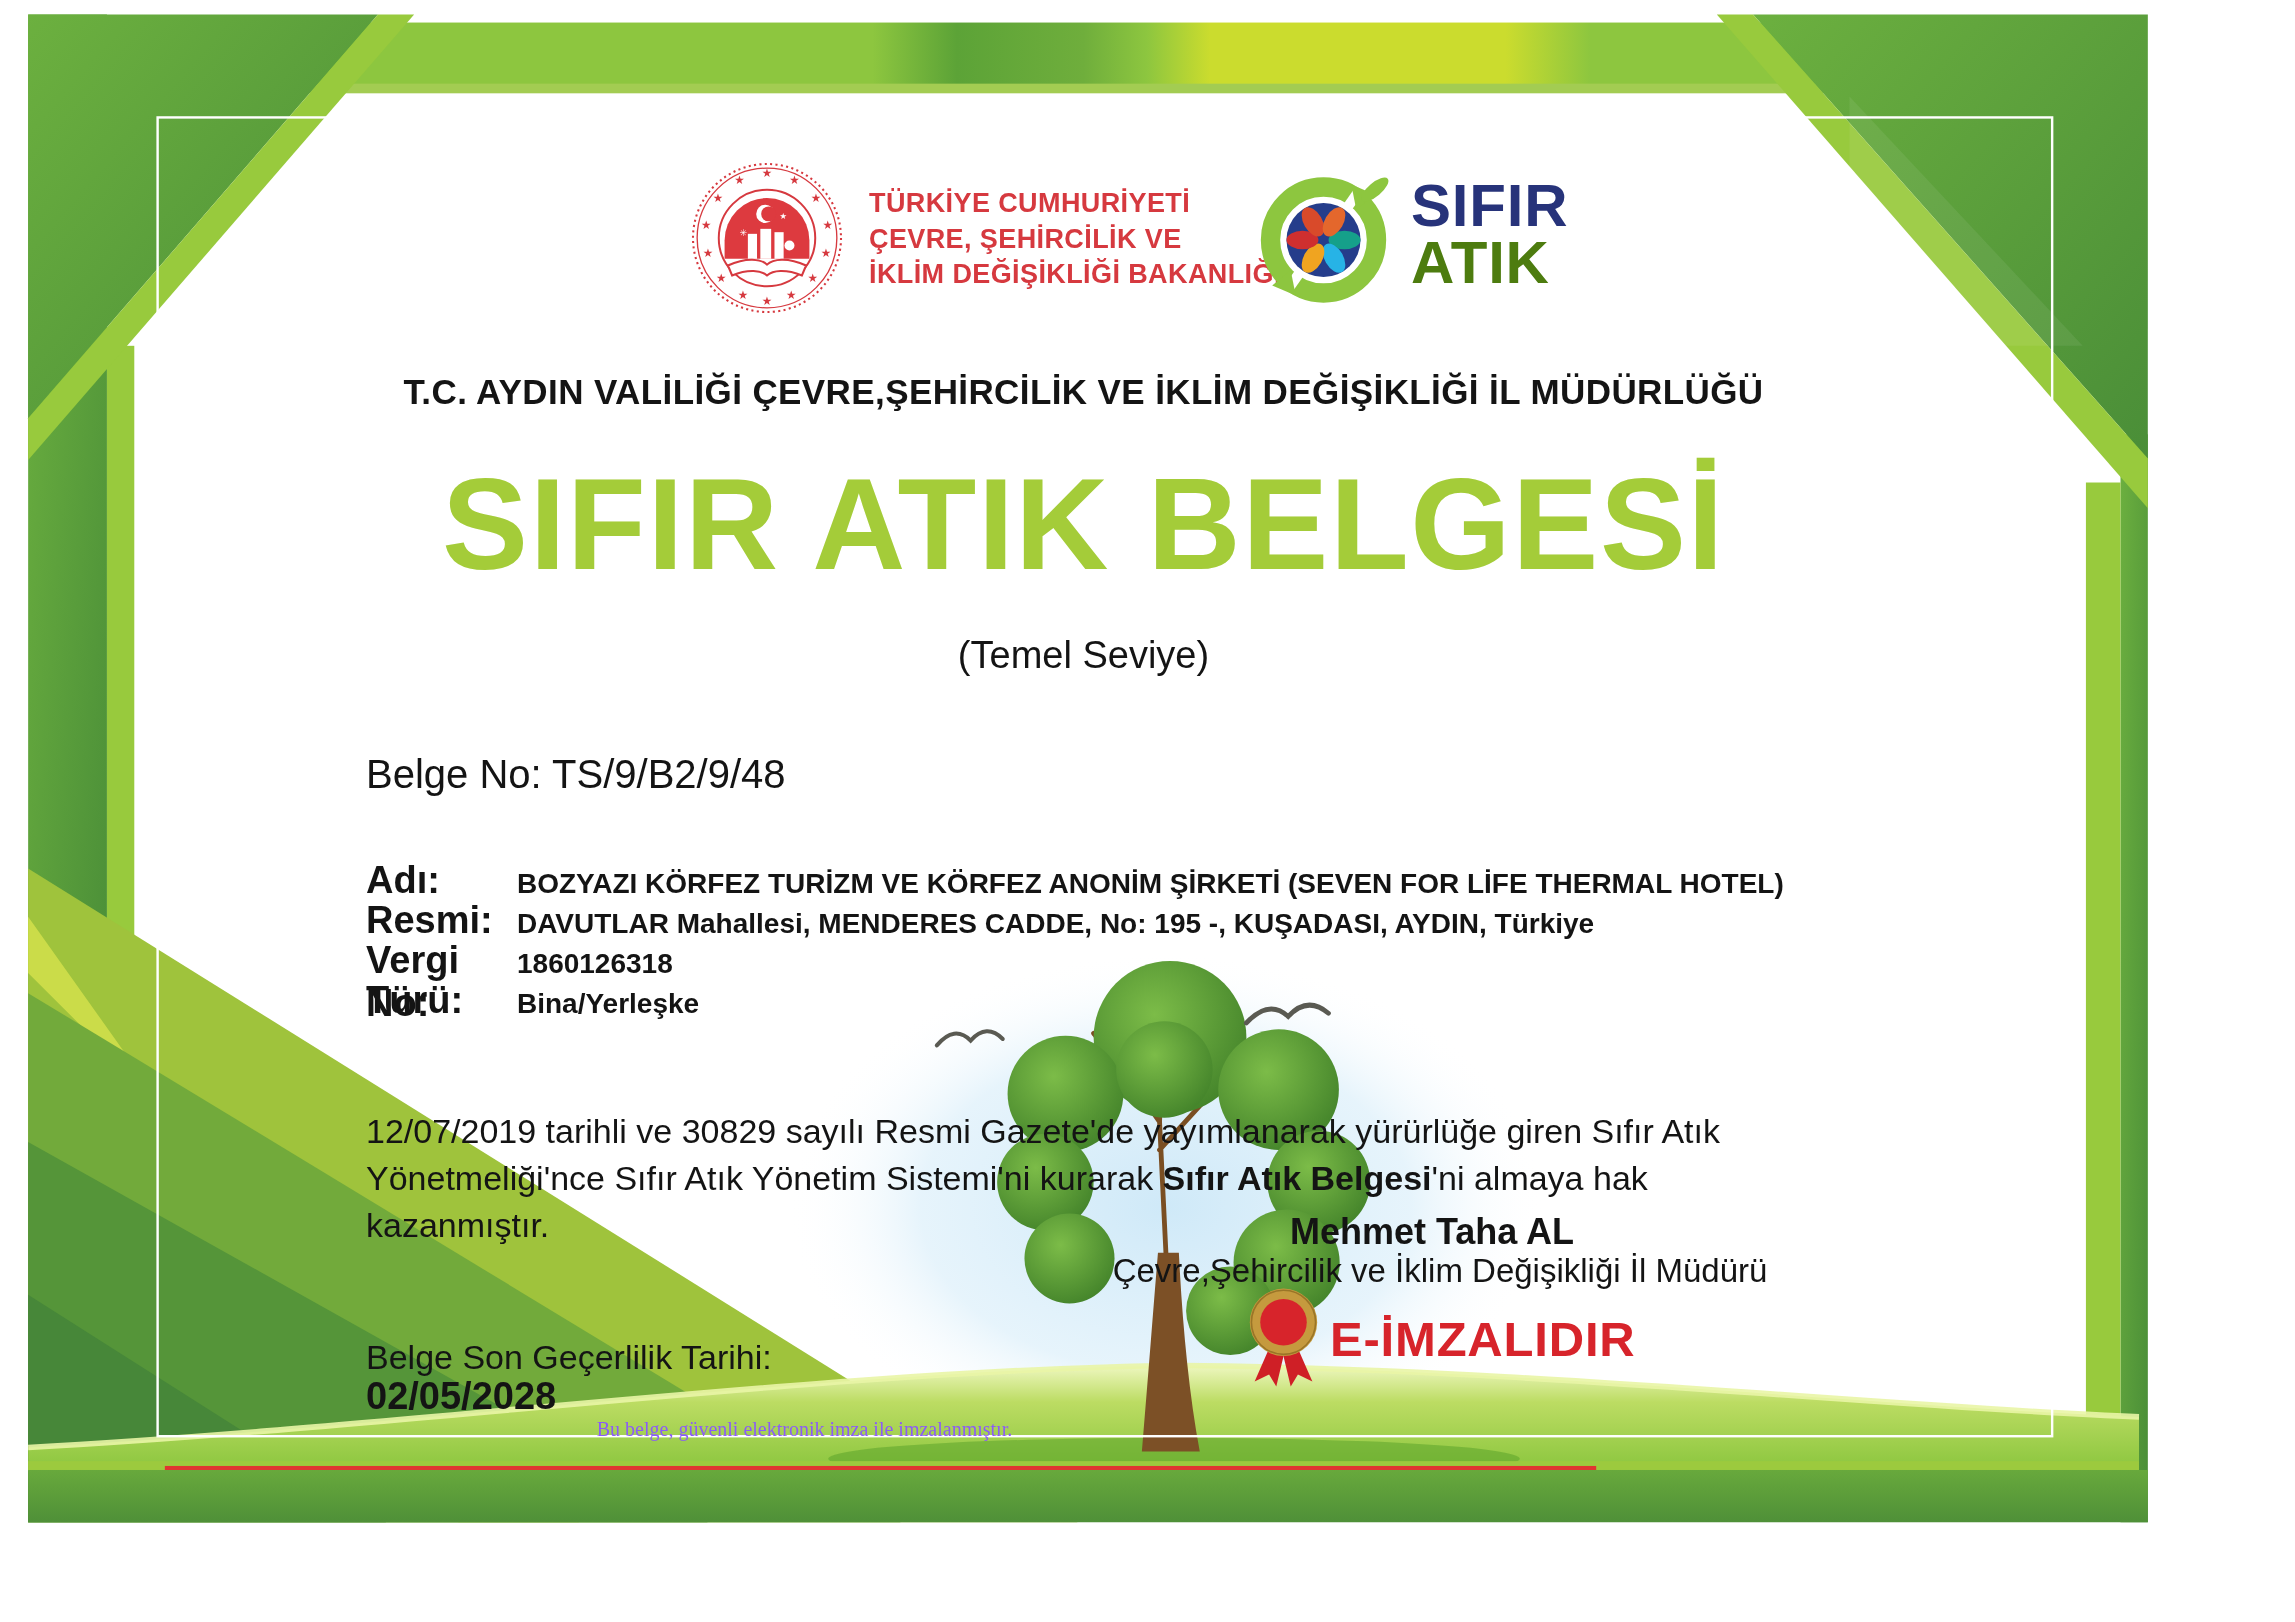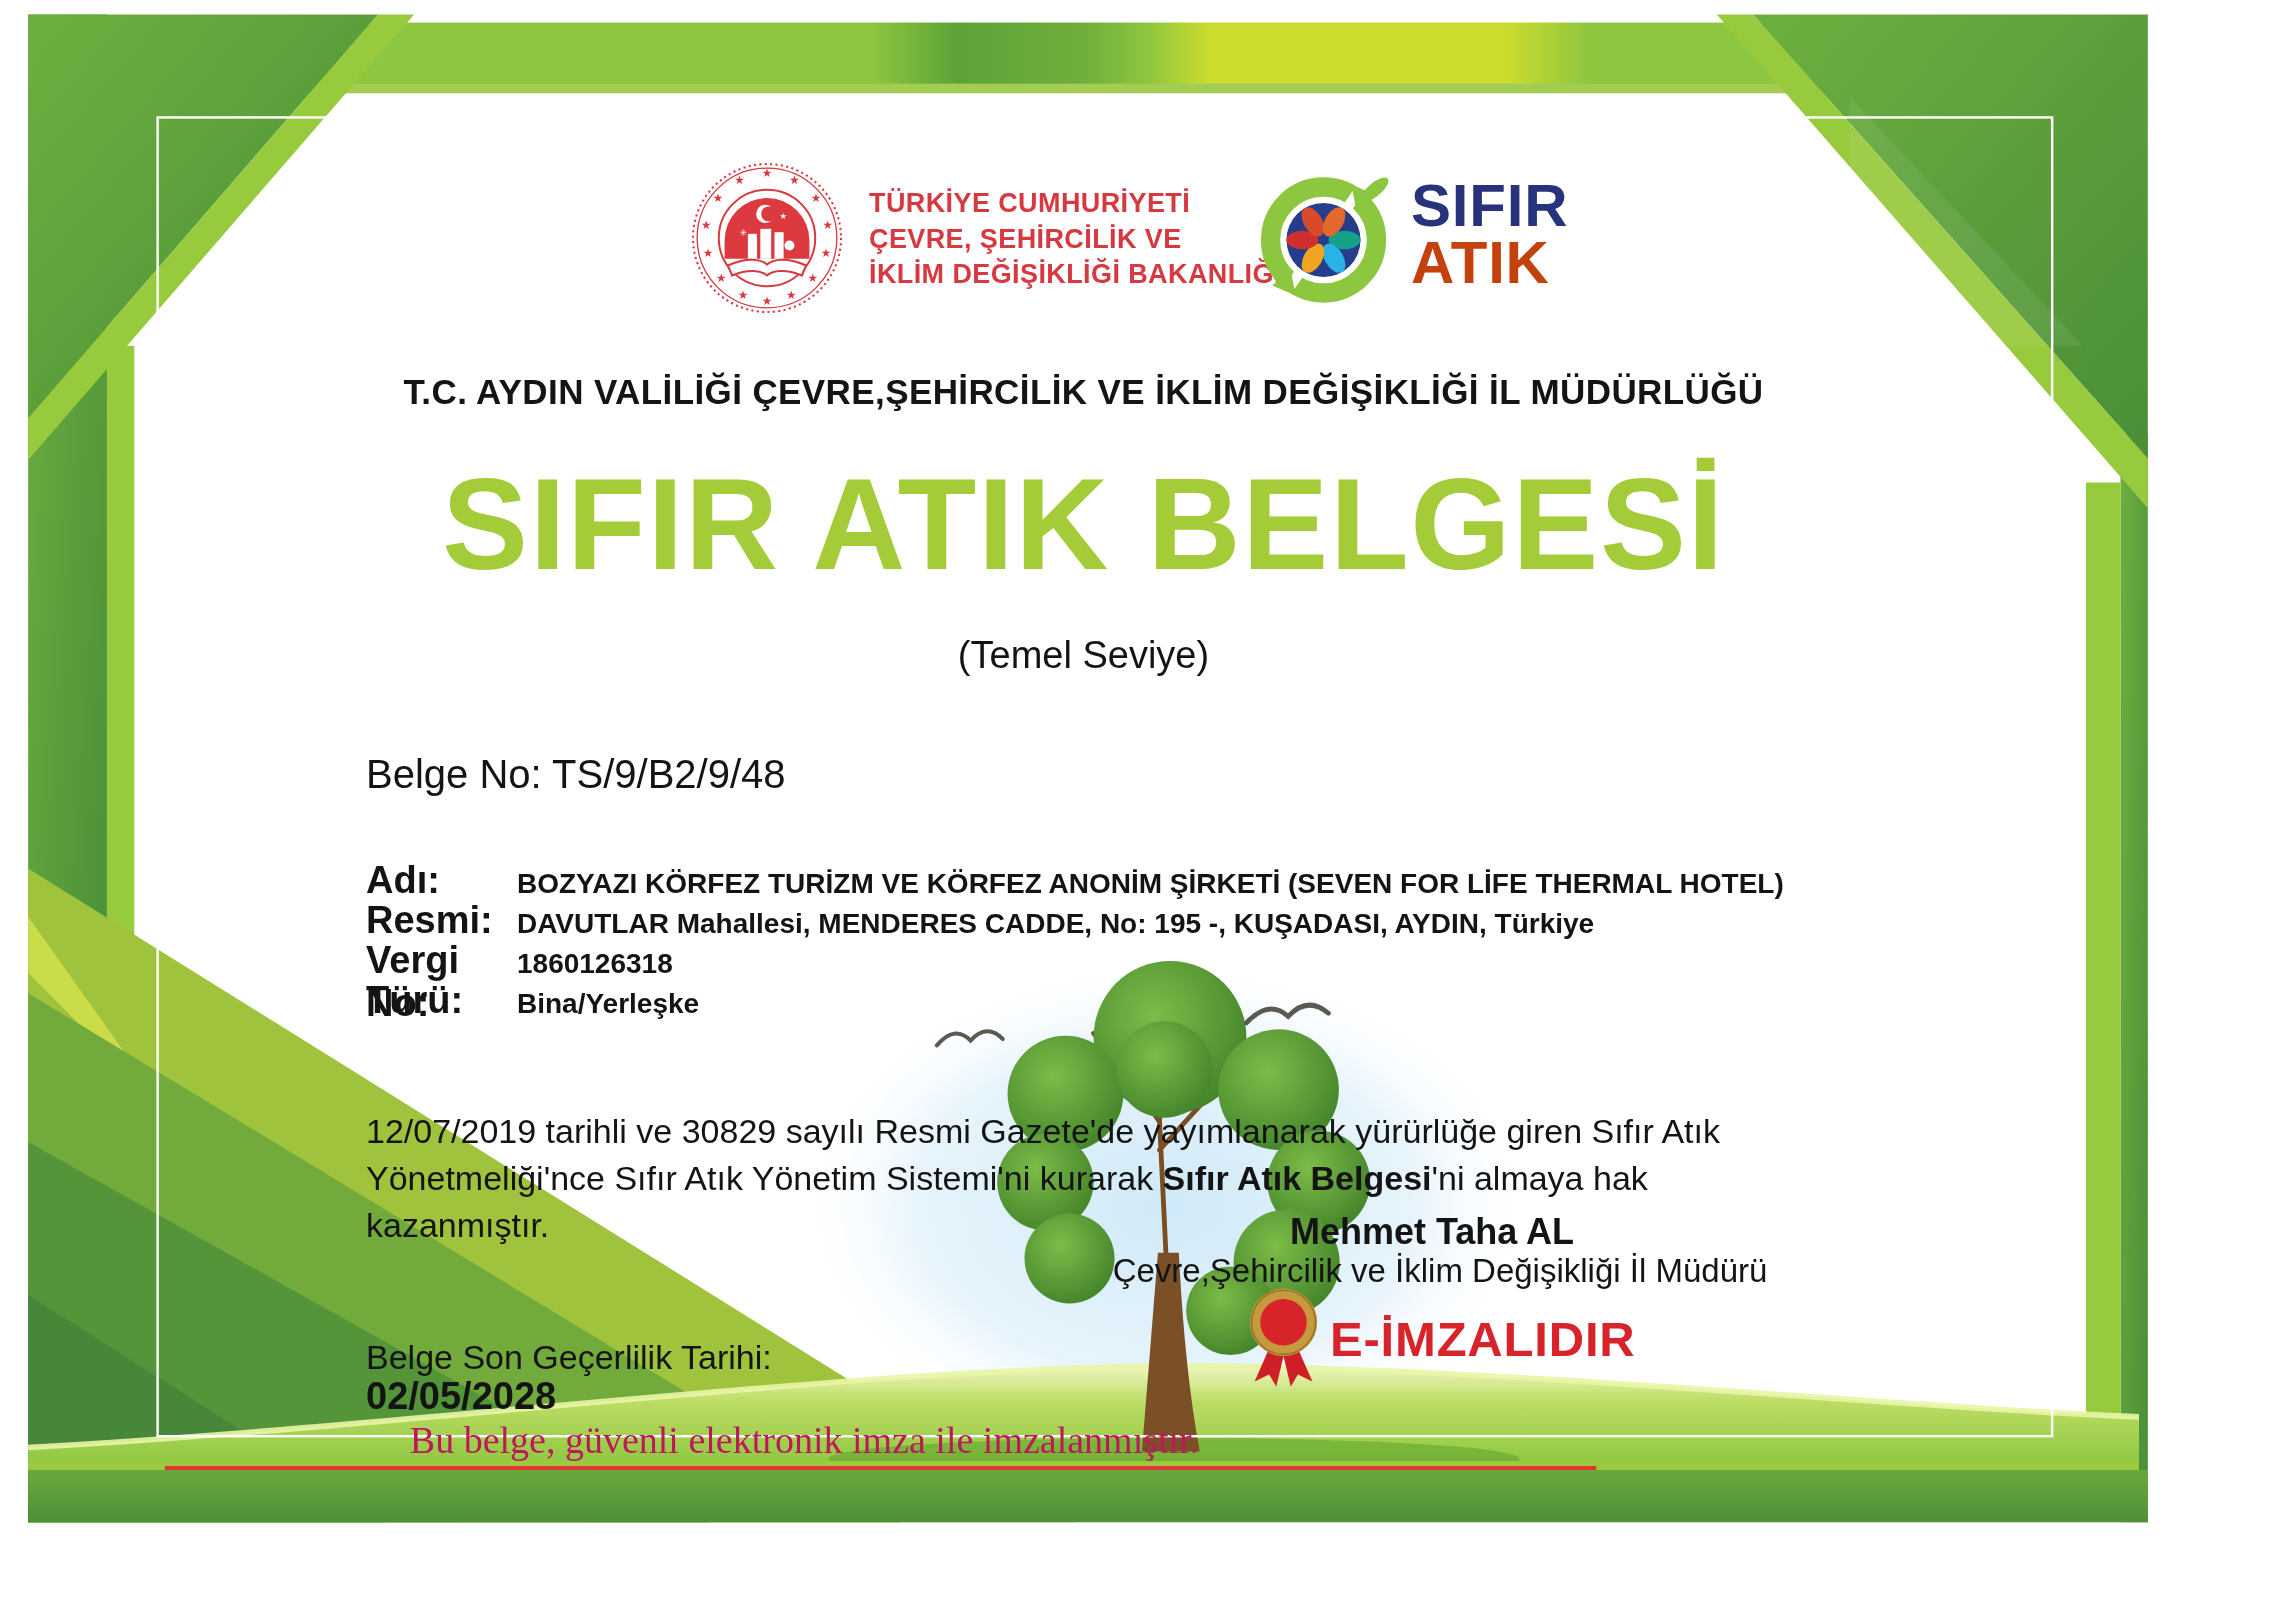--- a/index.html
+++ b/index.html
@@ -10,21 +10,21 @@
   .bg-art{left:0;top:0;z-index:0;}
   .content{z-index:2;}
 
   
   .ministry{left:688px;top:159px;display:flex;align-items:flex-start;}
   .ministry-text{margin-left:23px;padding-top:27px;color:#d6393f;font-weight:bold;
                  font-size:27px;line-height:1.32;letter-spacing:0.4px;}
   .sifiratik{left:1252px;top:166px;display:flex;align-items:flex-start;}
   .sifiratik-text{margin-left:16px;padding-top:11.3px;font-size:60px;font-weight:800;
                   line-height:.95;letter-spacing:0.8px;}
-  .sifir-line{color:#27337a;} .atik-line{color:#c2410c;}
+  .sifir-line{color:#27337a;} .atik-line{color:#4d7c0f;}
 
   .authority{left:28px;top:372px;width:2111px;text-align:center;font-size:35px;font-weight:bold;letter-spacing:0.4px;}
   .main-title{left:28px;top:457px;width:2111px;text-align:center;font-size:129px;font-weight:bold;
               color:#a4cc39;letter-spacing:1.6px;line-height:1.05;}
   .subtitle{left:28px;top:634px;width:2111px;text-align:center;font-size:38px;}
 
   .belgeno{left:366px;top:752px;font-size:40px;}
   .tarih{left:28px;top:752px;width:1733px;text-align:right;font-size:35px;}
 
   .details{left:366px;top:859px;}
@@ -36,21 +36,21 @@
 
   .sig-name{left:1086px;top:1211px;width:692px;text-align:center;font-size:36px;font-weight:bold;}
   .sig-title{left:1054px;top:1252px;width:772px;text-align:center;font-size:33px;}
   .eimza{left:1245px;top:1285px;display:flex;align-items:flex-start;}
   .eimza-label{margin-left:8px;padding-top:26px;font-size:49px;font-weight:800;color:#d7242b;letter-spacing:0.8px;}
 
   .validity-label{left:366px;top:1338px;font-size:34px;}
   .validity-value{left:366px;top:1375px;font-size:38px;font-weight:bold;}
 
   .footer-note{left:322px;top:1418px;width:965px;text-align:center;
-               font-family:"Liberation Serif", serif;font-size:38px;color:#be185d;}
+               font-family:"Liberation Serif", serif;font-size:20px;color:#8b5cf6;}
 </style>
 </head>
 <body>
 
 <div class="page">
 
   <svg class="abs bg-art" width="2295" height="1622" viewBox="0 0 2854 2017">
     <defs>
       <linearGradient id="gDark" x1="0" y1="0" x2="1" y2="1">
         <stop offset="0" stop-color="#6cb03f"></stop>

